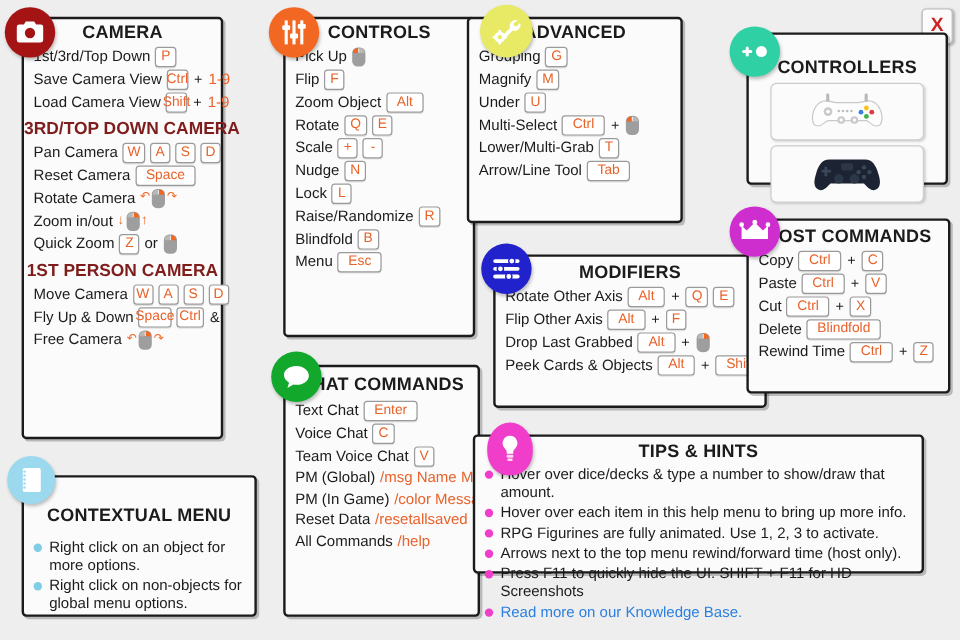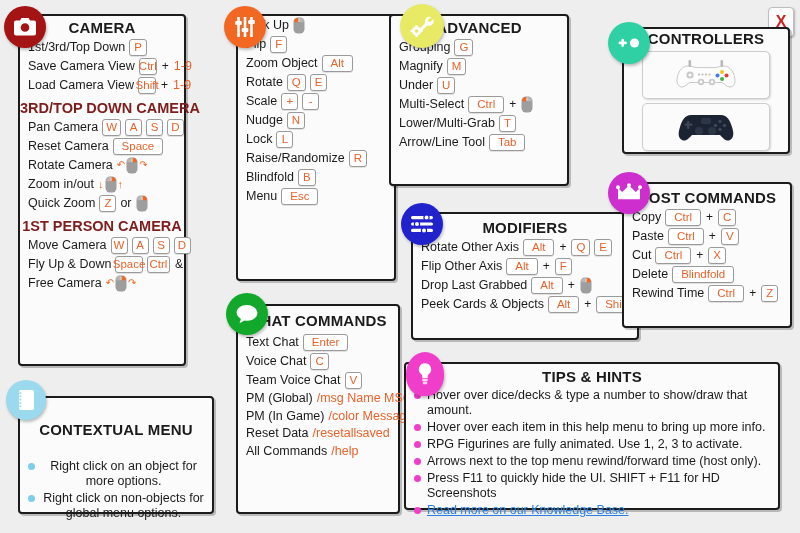--- a/index.html
+++ b/index.html
@@ -125,21 +125,20 @@
     background:#fbfbfb;
     border:1px solid #cdcdcd;
     border-radius:5px;
     box-shadow:1px 1px 2px rgba(0,0,0,.15);
     display:flex;align-items:center;justify-content:center;
     cursor:pointer;
   }
 
   .kb-link{
     color:#2b7fe0;
-    text-decoration:underline;
     cursor:pointer;
     font-size:12.5px;
   }
 </style>
 </head>
 <body>
 
 <div id="close-btn" style="left:768px; top:7px;">
   <span>X</span>
 </div>
@@ -249,21 +248,21 @@
 </div>
 <div class="badge" id="b-camera" style="left:4px; top:6px; width:42px; height:42px; background:#a41414;">
   <svg width="24" height="20" viewBox="0 0 24 20">
       <path fill="#fff" d="M8.5 1h7l1.6 2.4H21A2 2 0 0 1 23 5.4v11A2 2 0 0 1 21 18.4H3A2 2 0 0 1 1 16.4v-11A2 2 0 0 1 3 3.4h3.9L8.5 1z"></path>
       <circle cx="12" cy="10.5" r="4.3" fill="#a41414"></circle>
     </svg>
 </div>
 
 <div class="panel" id="p-ctx" style="left:18px; top:396px; width:196px; height:118px;">
   <div class="panel-title" style="margin-top:23px;">CONTEXTUAL MENU</div>
-  <div id="ctx-bullets" style="margin-top:20px;text-align:center;">
+  <div id="ctx-bullets" style="margin-top:10px;">
       <div class="bul">
         <span class="dot" style="background:#7fcde6"></span>
         <span>Right click on an object for more options.</span>
       </div>
       <div class="bul">
         <span class="dot" style="background:#7fcde6"></span>
         <span>Right click on non-objects for global menu options.</span>
       </div>
     </div>
 </div>
@@ -272,20 +271,21 @@
       <rect x="3" y="2" width="15" height="20" rx="1.5" fill="#fff"></rect>
       <circle cx="4.4" cy="5" r="1" fill="#9ad9ee"></circle>
       <circle cx="4.4" cy="8.3" r="1" fill="#9ad9ee"></circle>
       <circle cx="4.4" cy="11.6" r="1" fill="#9ad9ee"></circle>
       <circle cx="4.4" cy="14.9" r="1" fill="#9ad9ee"></circle>
       <circle cx="4.4" cy="18.2" r="1" fill="#9ad9ee"></circle>
     </svg>
 </div>
 
 <div class="panel" id="p-controls" style="left:236px; top:14px; width:160px; height:267px;">
+  <div class="panel-title">CONTROLS</div>
   <div id="controls-rows">
       <div class="row">
         <span class="lbl">Pick Up</span>
         <span style="display:inline-flex;align-items:center;gap:1px;">
           <svg class="mouse" viewBox="0 0 12 17">
             <rect x="0.5" y="0.5" width="11" height="16" rx="4.5" fill="#9e9e9e"></rect>
             <path d="M1.2 5.2V5a4 4 0 0 1 4-4h.3v4.2z" fill="#f26722"></path>
             <path d="M6.5 1h.3a4 4 0 0 1 4 4v.2H6.5z" fill="#b8b8b8"></path>
             <rect x="5.5" y="1.4" width="1" height="3.6" fill="#e8e8e8"></rect>
           </svg>
@@ -473,21 +473,21 @@
     <rect x="2" y="3" width="22" height="3.2" rx="1.6" fill="#fff"></rect>
     <rect x="2" y="9.4" width="22" height="3.2" rx="1.6" fill="#fff"></rect>
     <rect x="2" y="15.8" width="22" height="3.2" rx="1.6" fill="#fff"></rect>
     <circle cx="17.5" cy="4.6" r="2.6" fill="#fff" stroke="#2222cc" stroke-width="1.2"></circle>
     <circle cx="8" cy="11" r="2.6" fill="#fff" stroke="#2222cc" stroke-width="1.2"></circle>
     <circle cx="15" cy="17.4" r="2.6" fill="#fff" stroke="#2222cc" stroke-width="1.2"></circle>
   </svg>
 </div>
 
 <div class="panel" id="p-ctrls" style="left:622px; top:27px; width:168px; height:127px;">
-  <div class="panel-title" style="margin-top:1px;">CONTROLLERS</div>
+  <div class="panel-title" style="margin-top:19px;">CONTROLLERS</div>
   <div class="ctrl-tile">
     <svg width="62" height="34" viewBox="0 0 62 34">
       <path fill="#fdfdfd" stroke="#c9c9c9" stroke-width="1" d="M13 8C6 8 2 16 2 22.5c0 4 2 6.5 5 6.5 3.5 0 5-3.5 8-4.5h32c3 1 4.5 4.5 8 4.5 3 0 5-2.5 5-6.5C60 16 56 8 49 8c-4 0-6 1.4-9 1.6h-18C19 9.4 17 8 13 8z"></path>
       <rect x="13.5" y="2" width="2.6" height="7" rx="1.2" fill="#b9b9b9"></rect>
       <rect x="45.5" y="2" width="2.6" height="7" rx="1.2" fill="#b9b9b9"></rect>
       <circle cx="15" cy="17" r="3.6" fill="#c9c9c9"></circle>
       <circle cx="15" cy="17" r="1.6" fill="#fdfdfd"></circle>
       <circle cx="26" cy="24" r="3.2" fill="#c9c9c9"></circle>
       <circle cx="26" cy="24" r="1.4" fill="#fdfdfd"></circle>
       <circle cx="24" cy="16.5" r="1.1" fill="#bdbdbd"></circle>
@@ -560,21 +560,21 @@
 </div>
 <div class="badge" id="b-host" style="left:608px; top:172px; width:42px; height:42px; background:#cf2ecf;">
   <svg width="26" height="20" viewBox="0 0 26 20">
       <path fill="#fff" d="M2 5l4.2 4L13 2.4 19.8 9 24 5v11.2H2V5z"></path>
       <circle cx="2" cy="4.2" r="2" fill="#fff"></circle>
       <circle cx="24" cy="4.2" r="2" fill="#fff"></circle>
       <circle cx="13" cy="2.2" r="2" fill="#fff"></circle>
     </svg>
 </div>
 
-<div class="panel" id="p-tips" style="left:404px; top:362px; width:376px; height:148px;">
+<div class="panel" id="p-tips" style="left:394px; top:362px; width:376px; height:116px;">
   <div class="panel-title" style="margin-top:4px;">TIPS &amp; HINTS</div>
   <div id="tips-bullets">
       <div class="bul">
         <span class="dot" style="background:#f03ecb"></span>
         <span>Hover over dice/decks &amp; type a number to show/draw that amount.</span>
       </div>
       <div class="bul">
         <span class="dot" style="background:#f03ecb"></span>
         <span>Hover over each item in this help menu to bring up more info.</span>
       </div>

